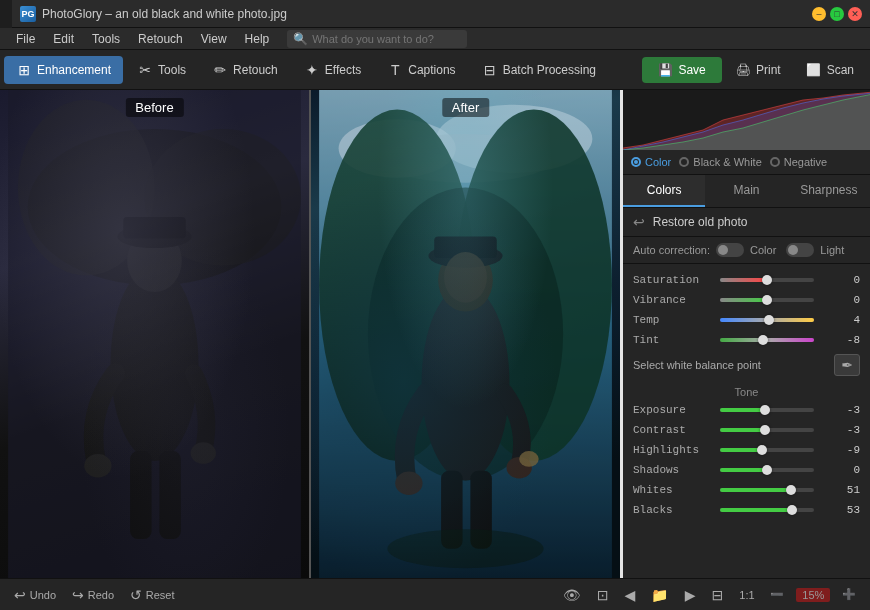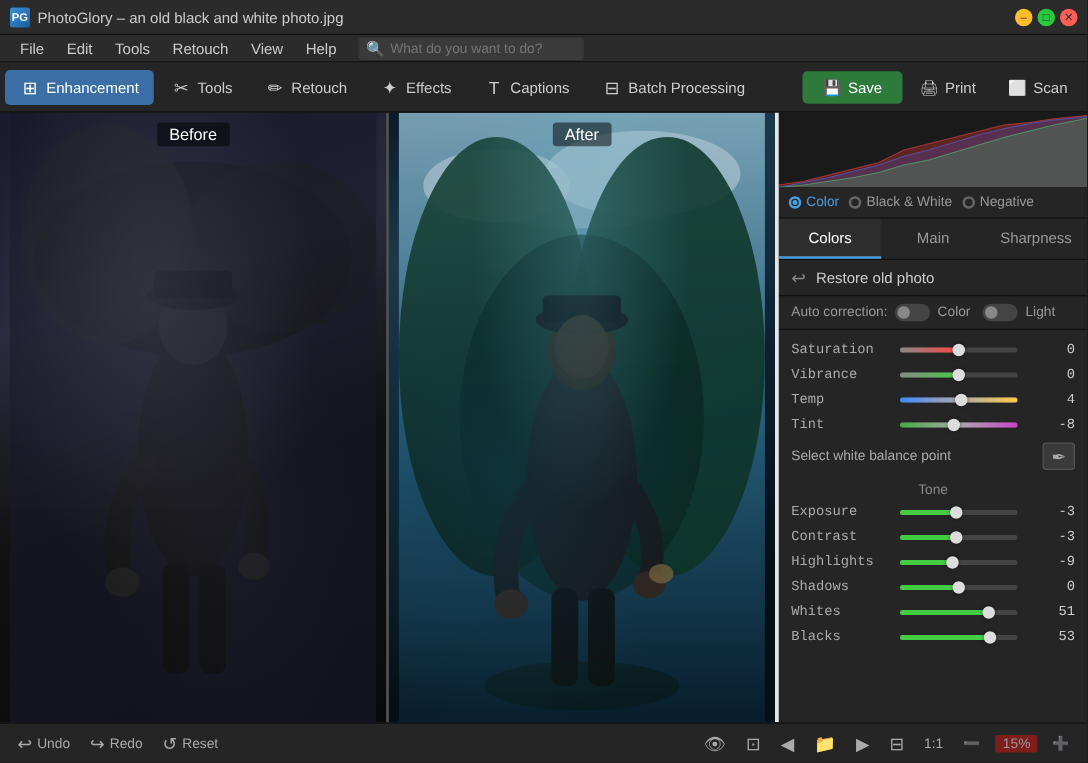--- a/index.html
+++ b/index.html
@@ -17,20 +17,21 @@
 
     
     .title-bar {
       background: #2b2b2b;
       height: 28px;
       display: flex;
       align-items: center;
       padding: 0 8px;
       justify-content: space-between;
       border-bottom: 1px solid #111;
+      margin-left: 12px;
     }
     .title-bar-left {
       display: flex;
       align-items: center;
       gap: 6px;
       font-size: 12px;
       color: #ccc;
     }
     .title-bar-icon {
       width: 16px;

